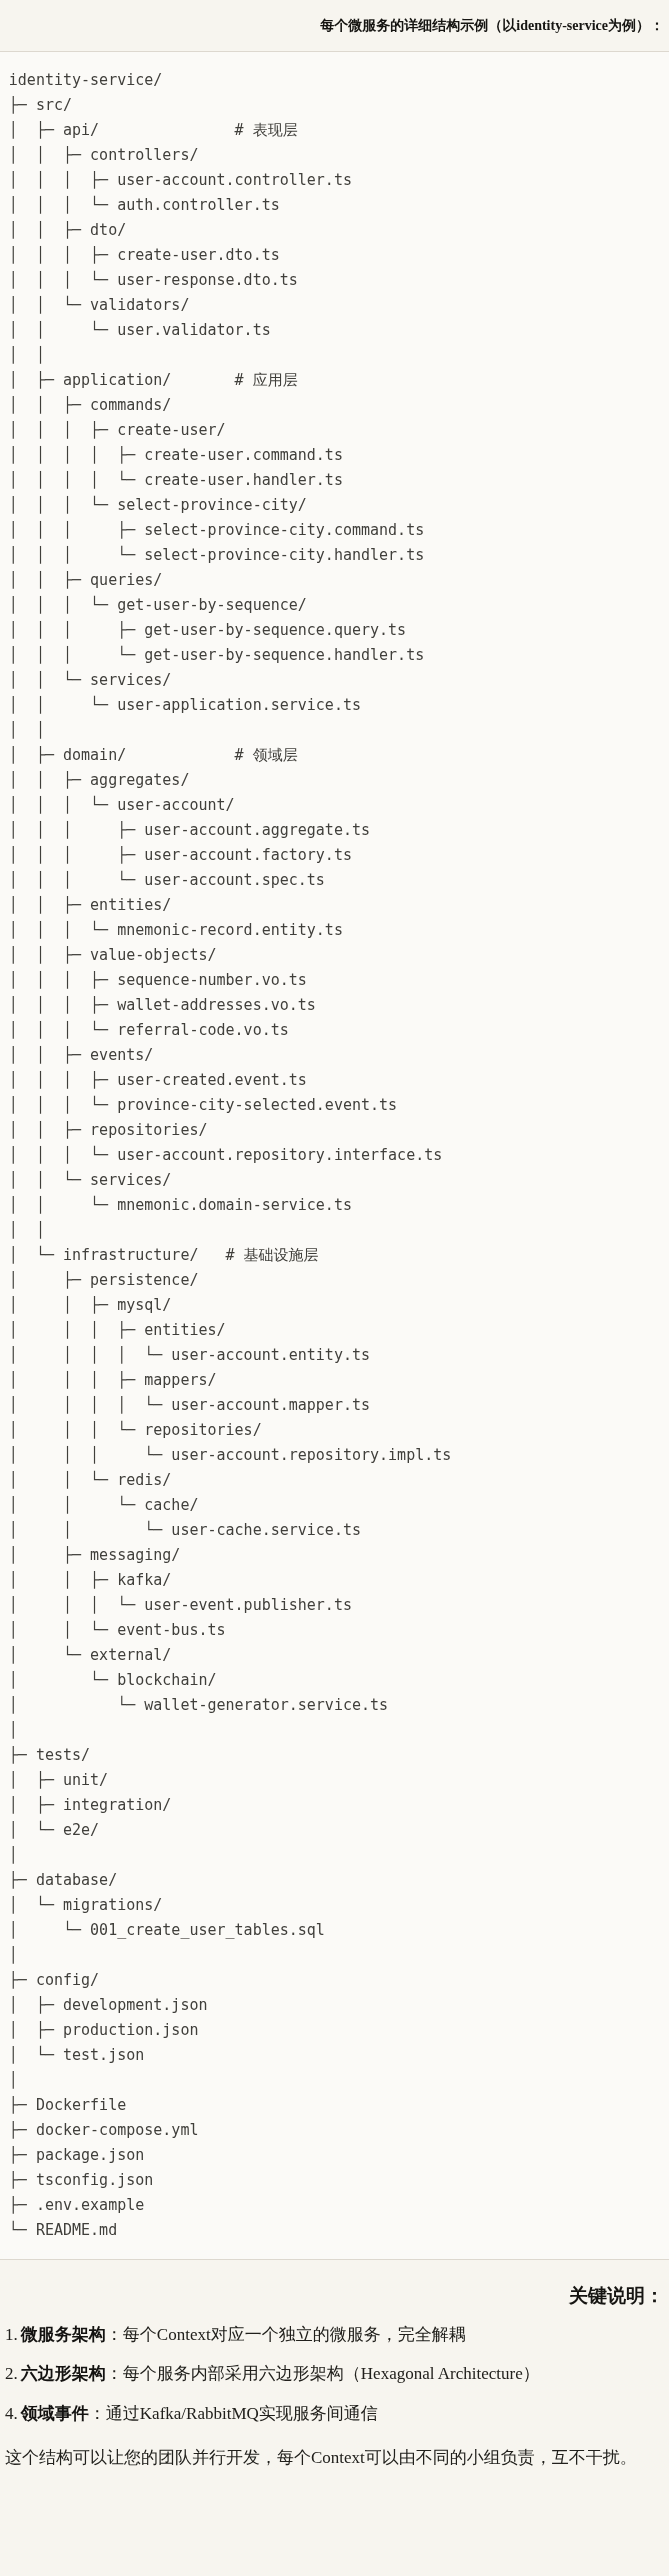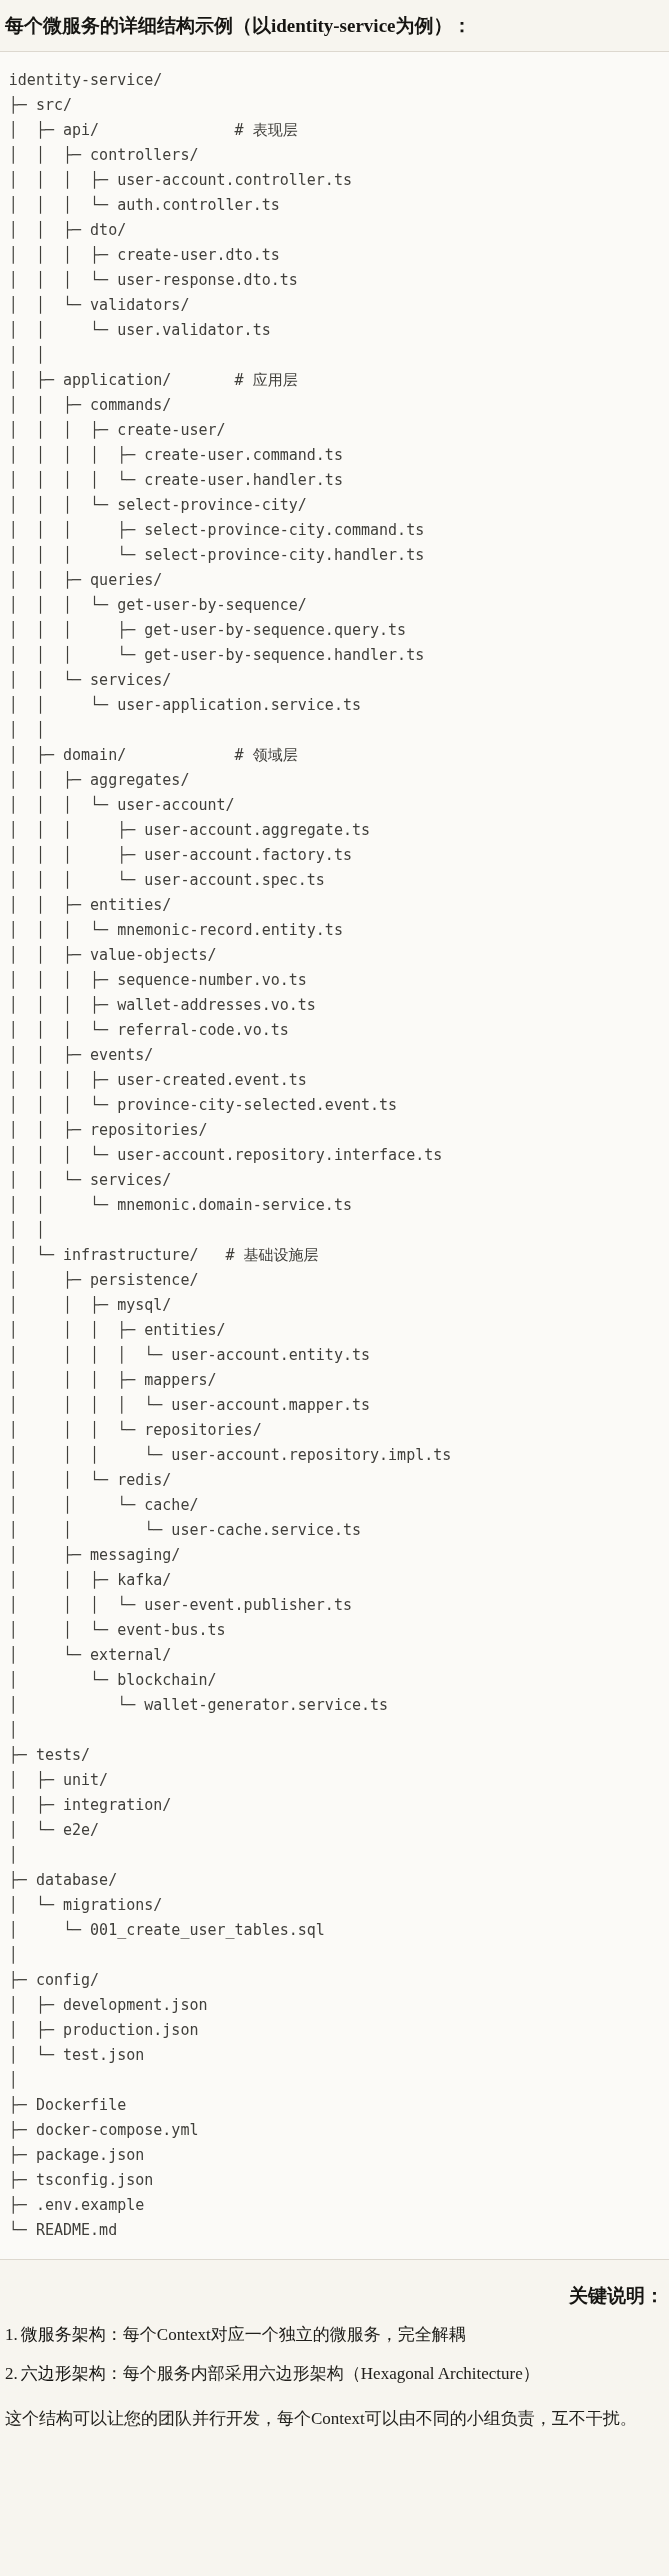--- a/index.html
+++ b/index.html
@@ -15,26 +15,27 @@
     width:669px;
     min-height:2576px;
     background:var(--bg);
     color:var(--text);
     font-family:"Liberation Serif","DejaVu Serif",serif;
   }
   .page{
     padding:7.5px 5px 10px 5px;
   }
   .page-title{
-    font-size:19px;
+    font-size:14px;
     line-height:26px;
     font-weight:bold;
     margin:5px 0 12px 0;
     color:#161512;
     letter-spacing:0;
+    text-align:right;
   }
   .code-block{
     margin:4px -5px;
     background:var(--code-bg);
     border-top:0.6px solid var(--border);
     border-bottom:0.6px solid var(--border);
   }
   .tree{
     margin:0;
     padding:16.3px 8.8px 16.3px 8.8px;
@@ -56,21 +57,21 @@
   .note-item{
     font-size:17px;
     line-height:22.5px;
     margin:0 0 17px 0;
     color:#21201c;
   }
   .note-num{
     margin-right:3.1px;
   }
   .note-label{
-    font-weight:normal;
+    font-weight:bold;
     color:#131210;
   }
   .notes-footer{
     font-size:17px;
     line-height:23px;
     margin:21px 0 0 0;
     color:#21201c;
   }
 </style>
 </head>
@@ -168,18 +169,19 @@
 ├─ tsconfig.json
 ├─ .env.example
 └─ README.md</pre>
   </div>
 
   <h2 class="notes-heading">关键说明：</h2>
 
   <div>
     <p class="note-item"><span class="note-num">1.</span><span class="note-label">微服务架构</span><span class="note-text">：每个Context对应一个独立的微服务，完全解耦</span></p>
     <p class="note-item"><span class="note-num">2.</span><span class="note-label">六边形架构</span><span class="note-text">：每个服务内部采用六边形架构（Hexagonal Architecture）</span></p>
+    <p class="note-item"><span class="note-num">4.</span><span class="note-label">领域事件</span><span class="note-text">：通过Kafka/RabbitMQ实现服务间通信</span></p>
   </div>
 
   <p class="notes-footer">这个结构可以让您的团队并行开发，每个Context可以由不同的小组负责，互不干扰。</p>
 
 </div>
 
 
 </body></html>

